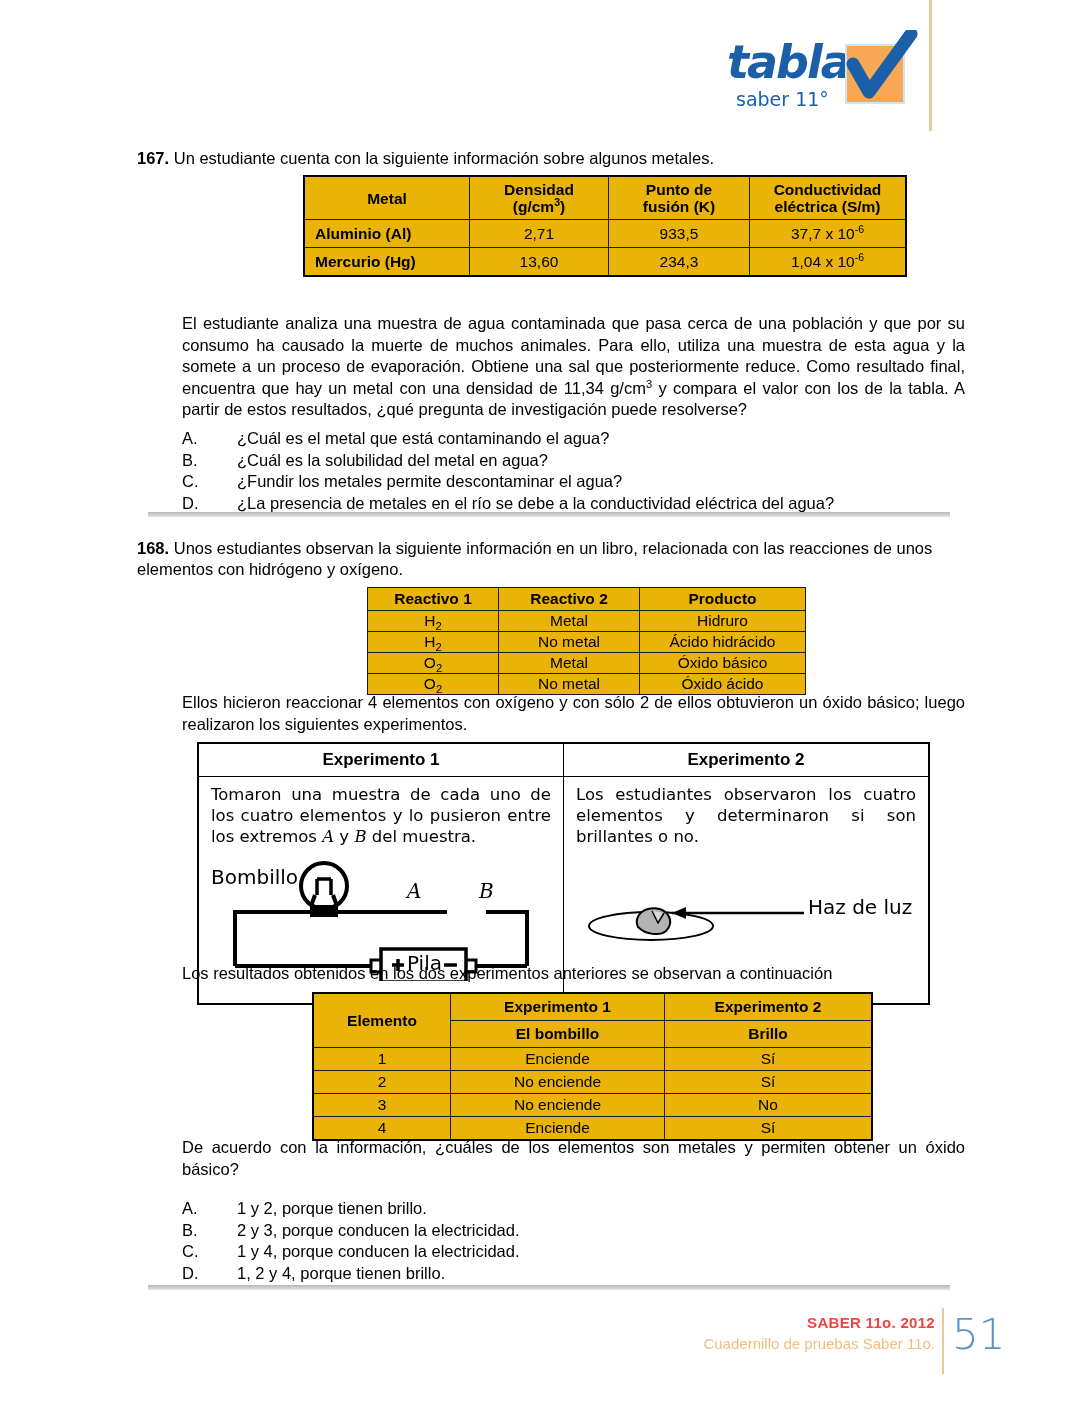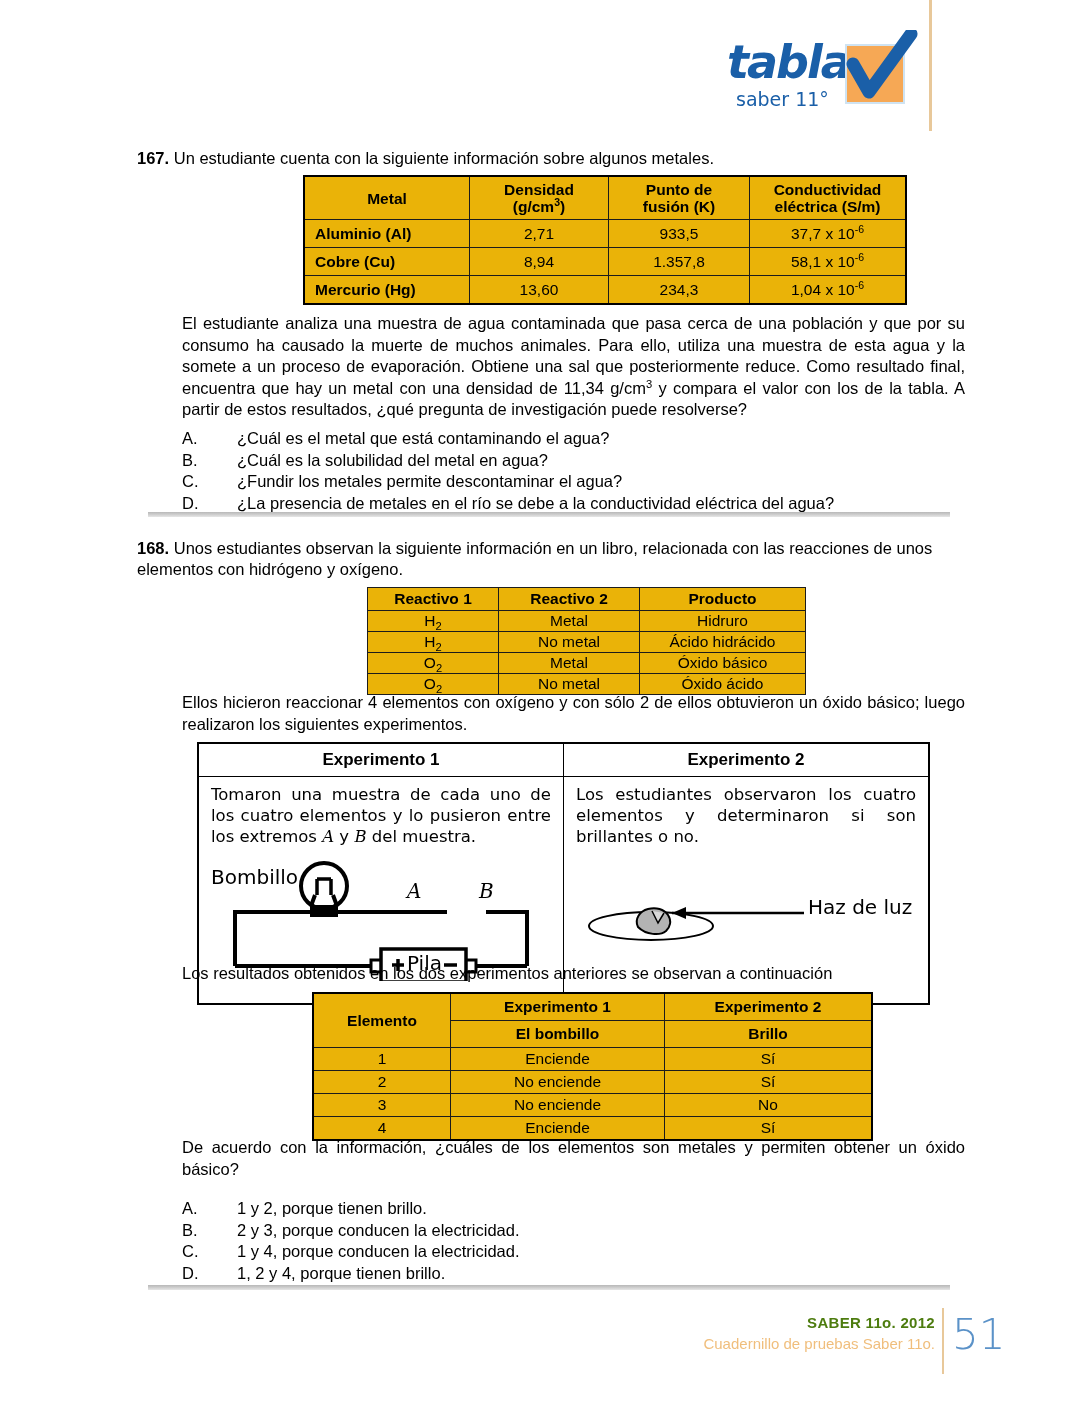--- a/index.html
+++ b/index.html
@@ -184,21 +184,21 @@
     background: linear-gradient(to bottom, #b8b8b8 0%, #c9c9c9 40%, #e6e6e6 100%);
   }
 
   
   #footer { position: absolute; left: 0; top: 1306px; width: 1080px; height: 100px; }
   #footer-line1 {
     position: absolute;
     right: 145px; top: 8px;
     font-size: 15px;
     font-weight: bold;
-    color: #4d7c0f;
+    color: #ef4444;
     text-align: right;
     letter-spacing: 0.3px;
   }
   #footer-line2 {
     position: absolute;
     right: 145px; top: 29px;
     font-size: 15px;
     color: #f0be7c;
     text-align: right;
   }
@@ -262,26 +262,20 @@
     </tr>
   </thead>
   <tbody>
     <tr>
       <td class="metal-name">Aluminio (Al)</td>
       <td class="num">2,71</td>
       <td class="num3">933,5</td>
       <td class="cond"><span>37,7 x 10</span><sup>-6</sup></td>
     </tr>
     <tr>
-      <td class="metal-name">Cobre (Cu)</td>
-      <td class="num">8,94</td>
-      <td class="num3">1.357,8</td>
-      <td class="cond"><span>58,1 x 10</span><sup>-6</sup></td>
-    </tr>
-    <tr>
       <td class="metal-name">Mercurio (Hg)</td>
       <td class="num">13,60</td>
       <td class="num3">234,3</td>
       <td class="cond"><span>1,04 x 10</span><sup>-6</sup></td>
     </tr>
   </tbody>
 </table>
 
 <div class="q-block body-text indent" style="top:313px;">
   <span>El estudiante analiza una muestra de agua contaminada que pasa cerca de una población y que por su consumo ha causado la muerte de muchos animales. Para ello, utiliza una muestra de esta agua y la somete a un proceso de evaporación. Obtiene una sal que posteriormente reduce. Como resultado final, encuentra que hay un metal con una densidad de 11,34 g/cm</span><sup>3</sup><span> y compara el valor con los de la tabla. A partir de estos resultados, ¿qué pregunta de investigación puede resolverse?</span>

